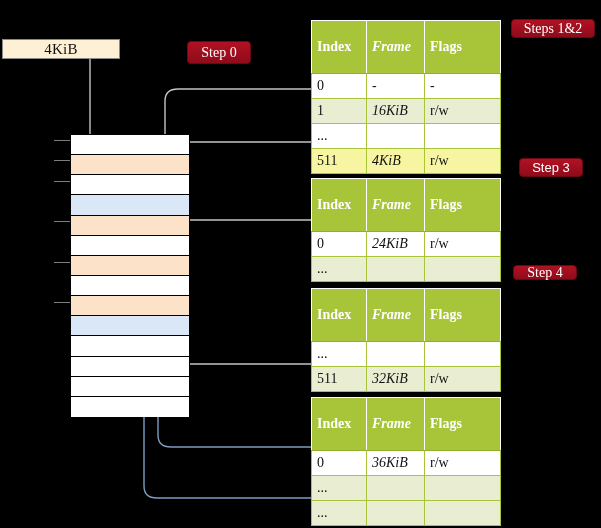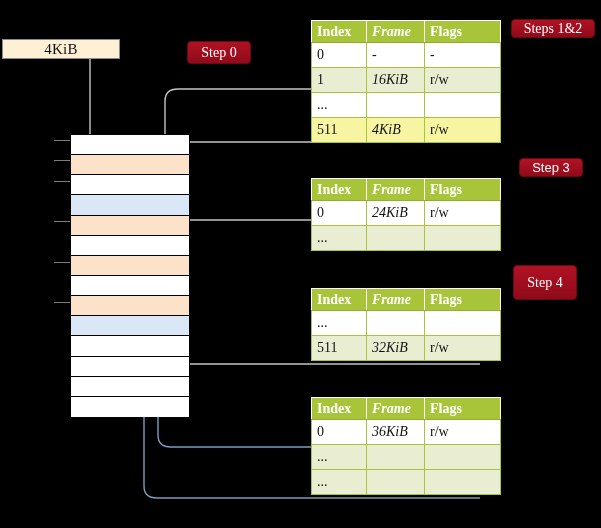--- a/index.html
+++ b/index.html
@@ -59,21 +59,21 @@
     background:#fff;
     table-layout:fixed;
     box-shadow:1px 1px 0 rgba(0,0,0,.35);
   }
   table.pt th{
     background:#a8c53a;
     color:#ffffff;
     font-weight:bold;
     font-size:14px;
     text-align:left;
-    padding:2px 5px;
+    padding:18px 5px;
     border:1px solid #ffffff;
     border-bottom:1px solid #93ad32;
     height:22px;
     box-sizing:border-box;
   }
   table.pt td{
     font-size:14px;
     padding:2px 5px;
     border:1px solid #a8c53a;
     height:25px;
@@ -148,21 +148,21 @@
   </div>
 
   <div class="node badge" style="left:511px;top:19px;width:84px;height:19px;">
     <span>Steps 1&amp;2</span>
   </div>
 
   <div class="node badge sans" style="left:519px;top:158px;width:64px;height:19px;">
     <span>Step 3</span>
   </div>
 
-  <div class="node badge" style="left:513px;top:265px;width:64px;height:35px;">
+  <div class="node badge" style="left:513px;top:265px;width:64px;height:15px;">
     <span>Step 4</span>
   </div>
 
   <div class="node memcol" id="memcol" style="left:70px;top:134px;width:120px;height:282px;">
       <div class="memrow w" style="height: 20.1429px;"></div>
       <div class="memrow o" style="height: 20.1429px;"></div>
       <div class="memrow w" style="height: 20.1429px;"></div>
       <div class="memrow b" style="height: 20.1429px;"></div>
       <div class="memrow o" style="height: 20.1429px;"></div>
       <div class="memrow w" style="height: 20.1429px;"></div>

